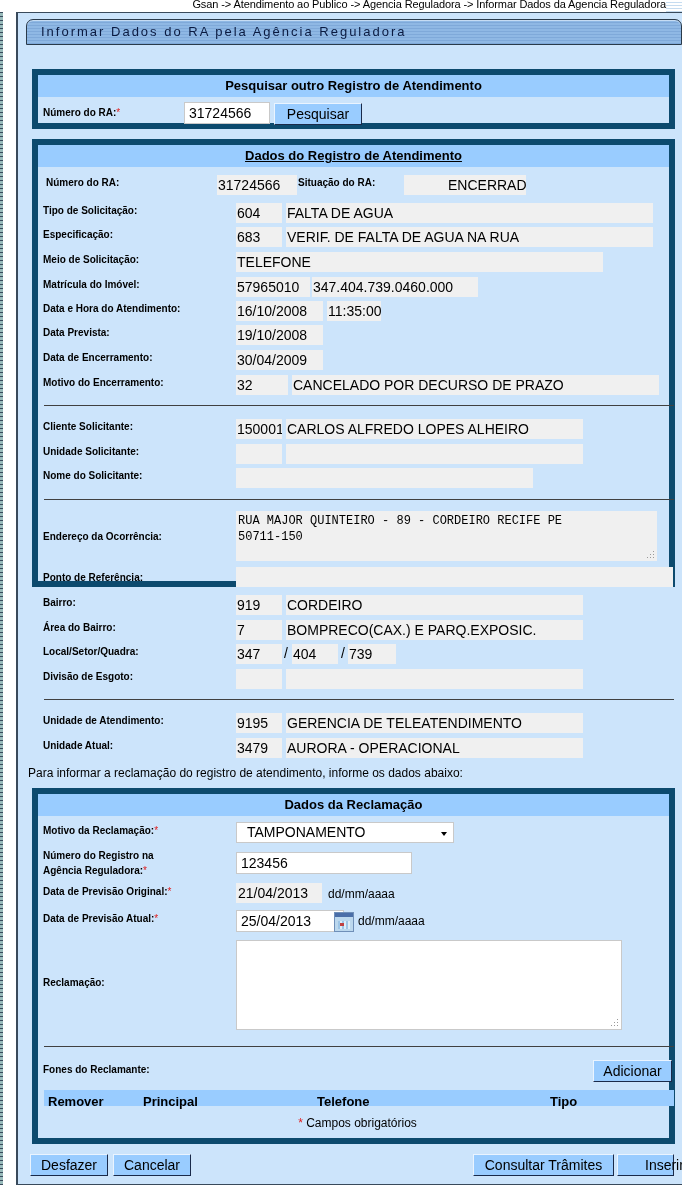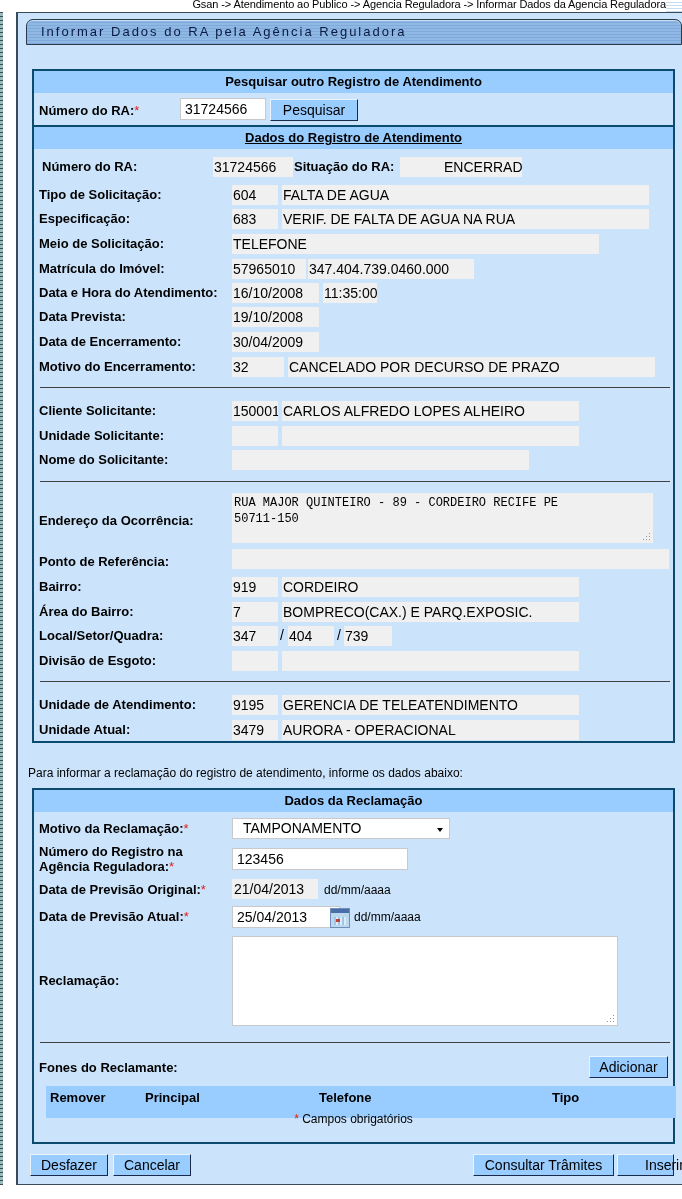--- a/index.html
+++ b/index.html
@@ -35,29 +35,29 @@
     position: absolute; left: 8px; top: 6px; width: 656px; height: 26px;
     background: repeating-linear-gradient(to bottom, #8fb8e4 0, #8fb8e4 2px, #7fa9d9 2px, #7fa9d9 3px);
     border: 1px solid #2a3a4a; border-radius: 7px 7px 0 0;
     box-shadow: inset 0 1px 0 #c6dcf3;
   }
   .title-bar .title {
     position: absolute; left: 14px; top: 4px; font-size: 13px; letter-spacing: 2px; color: #0a1a40;
   }
   .panel {
     position: absolute; left: 14px; width: 643px;
-    background: #cce4fb; border: 2px solid #0c4a6e;
+    background: #cce4fb; border: 6px solid #0c4a6e;
   }
   .panel-header {
     background: #99ccff; height: 22px; text-align: center;
     font-weight: bold; font-size: 13px; line-height: 22px;
   }
   .panel-header.underline span { text-decoration: underline; }
   .abs { position: absolute; }
-  .label { position: absolute; font-weight: bold; font-size: 13px; white-space: nowrap; }
+  .label { position: absolute; font-weight: bold; font-size: 10px; white-space: nowrap; }
   .ro {
     position: absolute; background: #f0f0f0; height: 20px; line-height: 20px;
     padding-left: 1px; font-size: 14px; white-space: nowrap; overflow: hidden;
   }
   .req { color: #e02020; font-weight: normal; }
   .input {
     position: absolute; background: #fff; border: 1px solid #c9c9c9; height: 22px;
     font-size: 14px; line-height: 20px; padding-left: 4px;
   }
   .btn {
@@ -84,21 +84,21 @@
     background: repeating-linear-gradient(to right, #9ec5e6 0, #9ec5e6 2px, #dcecf8 2px, #dcecf8 4px);
   }
   .cal-icon::before {
     content: ""; position: absolute; left: 5px; top: 10px; width: 4px; height: 3px; background: #c04040; z-index: 1;
   }
   .select-arrow {
     position: absolute; right: 6px; top: 9px; width: 0; height: 0;
     border-left: 3px solid transparent; border-right: 3px solid transparent; border-top: 4px solid #000;
   }
   .table-head {
-    position: absolute; left: 12px; width: 630px; height: 32px; background: #99ccff;
+    position: absolute; left: 6px; width: 630px; height: 16px; background: #99ccff;
     font-weight: bold; font-size: 13px; line-height: 24px;
   }
 </style>
 </head>
 <body>
 
 <div class="right-stripes"></div>
 <div class="top-strip"></div>
 <div class="breadcrumb">
   <span>Gsan -&gt; Atendimento ao Publico -&gt; Agencia Reguladora -&gt; </span><span class="last">Informar Dados da Agencia Reguladora</span>
@@ -109,21 +109,21 @@
     <span class="title">Informar Dados do RA pela Agência Reguladora</span>
   </div>
 
   <div class="panel" style="top:56px; height:60px;">
     <div class="panel-header"><span>Pesquisar outro Registro de Atendimento</span></div>
     <div class="label" style="left:5px; top:32px;"><span>Número do RA:</span><span class="req">*</span></div>
     <div class="input" style="left:146px; top:27px; width:86px;">31724566</div>
     <div class="btn" style="left:236px; top:28px; width:88px;">Pesquisar</div>
   </div>
 
-  <div class="panel" style="top:112px; height:618px;">
+  <div class="panel" style="top:126px; height:448px;">
     <div class="panel-header underline"><span>Dados do Registro de Atendimento</span></div>
 
     <div class="label" style="left:8px; top:32px;">Número do RA:</div>
     <div class="ro" style="left:179px; top:30px; width:80px;">31724566</div>
     <div class="label" style="left:260px; top:32px;">Situação do RA:</div>
     <div class="ro" style="left:366px; top:30px; width:122px;padding-left:44px;">ENCERRADO</div>
 
     <div class="label" style="left:5px; top:60px;">Tipo de Solicitação:</div>
     <div class="ro" style="left:198px; top:58px; width:46px;">604</div>
     <div class="ro" style="left:248px; top:58px; width:367px;">FALTA DE AGUA</div>

